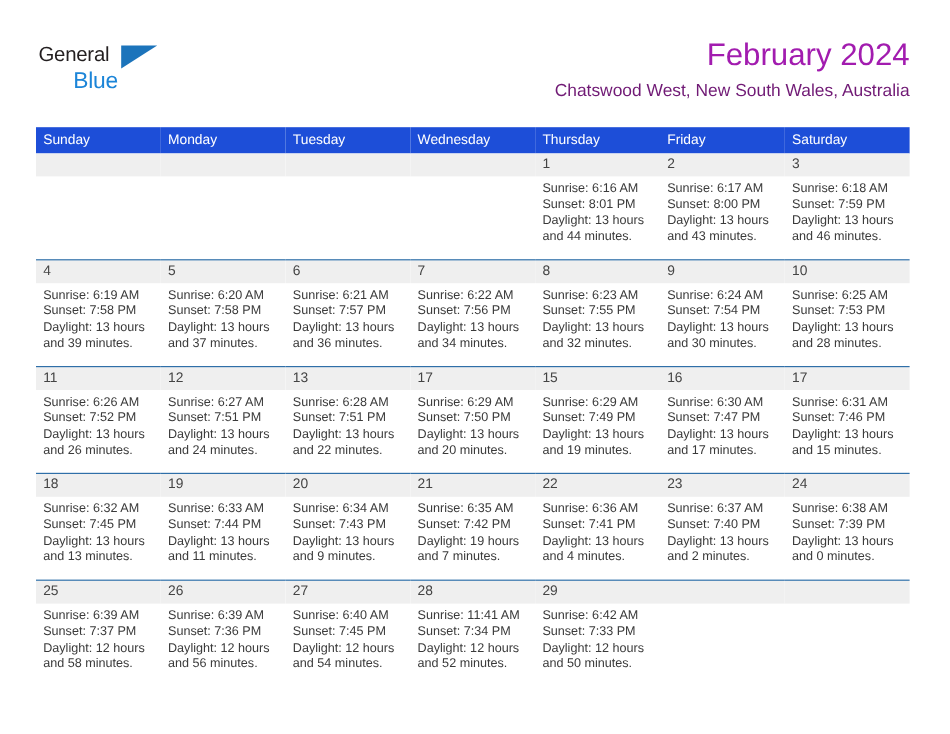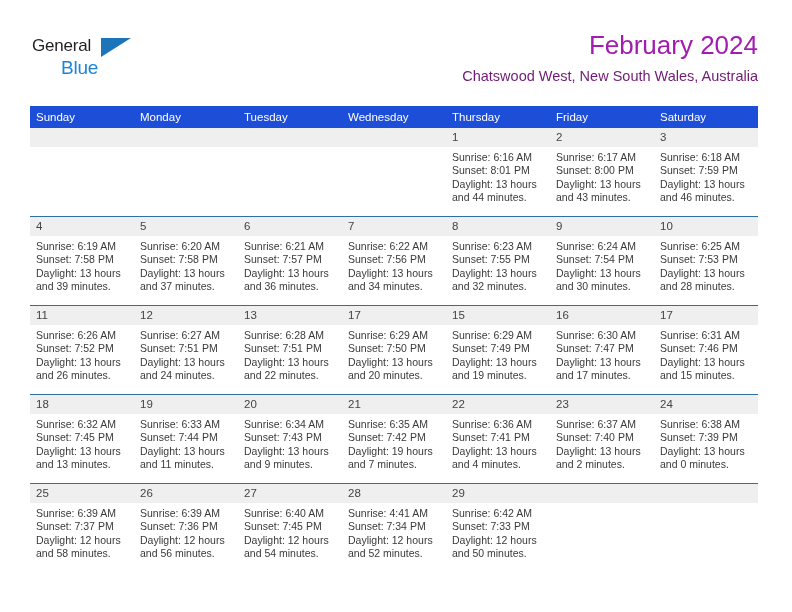--- a/index.html
+++ b/index.html
@@ -483,21 +483,21 @@
                 <div>Sunrise: 6:40 AM</div>
                 <div>Sunset: 7:45 PM</div>
                 <div class="wrap2">Daylight: 12 hours and 54 minutes.</div>
               </div>
             </div>
           </td>
           <td>
             <div class="daybox">
               <div class="datenum">28</div>
               <div class="info">
-                <div>Sunrise: 4:41 AM</div>
+                <div>Sunrise: 11:41 AM</div>
                 <div>Sunset: 7:34 PM</div>
                 <div class="wrap2">Daylight: 12 hours and 52 minutes.</div>
               </div>
             </div>
           </td>
           <td>
             <div class="daybox">
               <div class="datenum">29</div>
               <div class="info">
                 <div>Sunrise: 6:42 AM</div>

